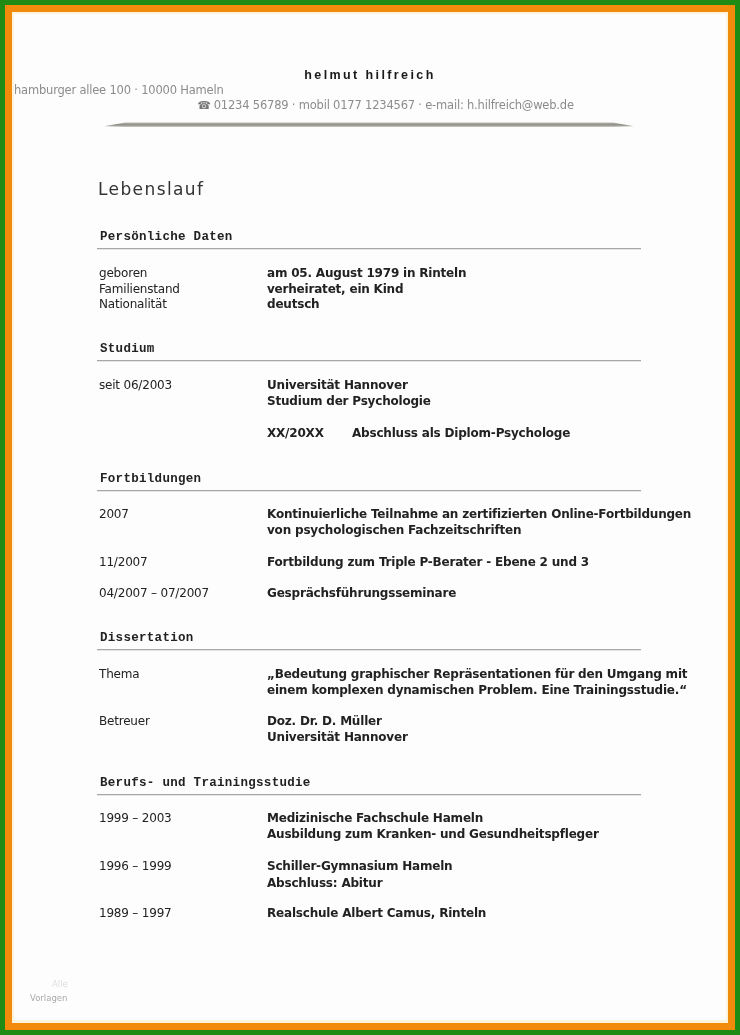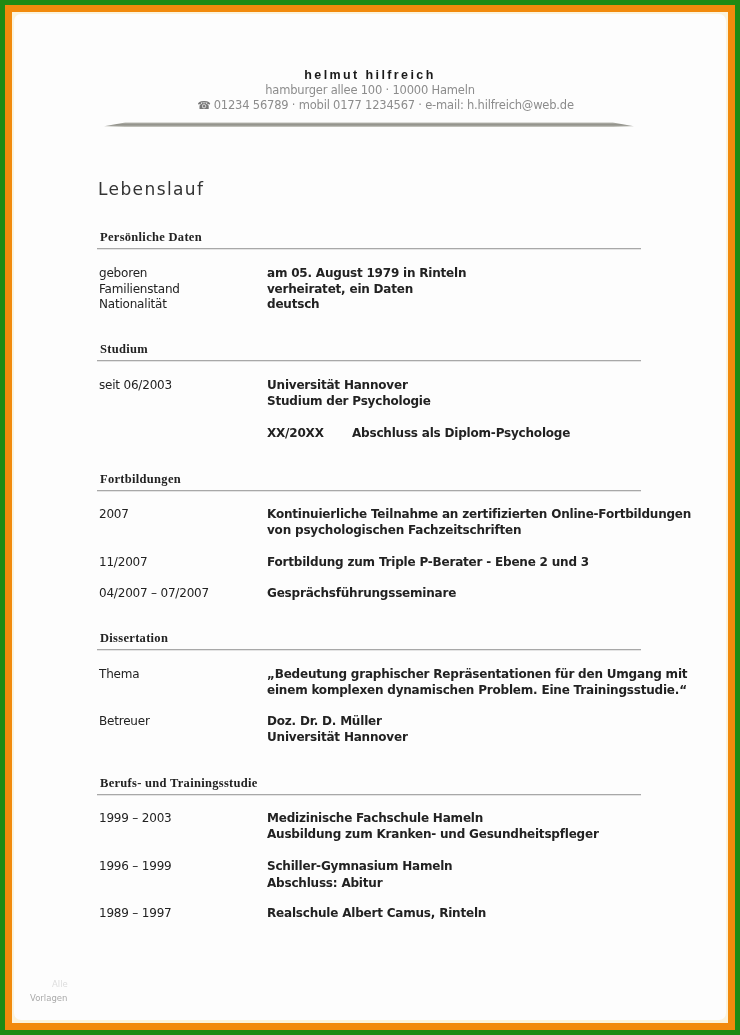--- a/index.html
+++ b/index.html
@@ -13,30 +13,29 @@
       position: absolute; left: 5px; top: 5px; right: 5px; bottom: 5px;
       background: #f28a0c;
     }
     .frame-light {
       position: absolute; left: 12px; top: 12px; right: 12px; bottom: 12px;
       background: #fbf3dc;
     }
     .page {
       position: absolute; left: 14px; top: 14px; right: 14px; bottom: 15px;
       background: #fdfdfd;
-      border-radius: 7px;
     }
     .abs { position: absolute; white-space: nowrap; }
     .name {
       left: 0; right: 0; top: 54px; text-align: center;
       font-family: "Liberation Sans", sans-serif; font-weight: bold;
       font-size: 12.5px; letter-spacing: 2.4px; color: #1a1a1a;
     }
     .addr {
-      left: 0; right: 0; top: 69px; text-align: center;
+      left: 0; right: 0; top: 69px; text-align: left;
       font-size: 11.5px; color: #8c8c8c; letter-spacing: -0.2px;
     }
     .contact {
       left: 0; right: 0; top: 84px; text-align: center;
       font-size: 11.5px; color: #8c8c8c; letter-spacing: -0.2px; margin-left: 31px;
     }
     .contact .phone-icon { color: #777; font-size: 11px; margin-right: 3px; }
     .deco-line {
       position: absolute; left: 90px; width: 530px; top: 108px; height: 5px;
       background: linear-gradient(to bottom, #c7c7c0 0%, #9a9a92 40%, #8f8f88 60%, #cfcfc8 100%);
@@ -46,21 +45,21 @@
       left: 84px; top: 165px; font-size: 17px; color: #333;
       letter-spacing: 1.4px; font-family: "DejaVu Sans", sans-serif;
     }
     .sec-head {
       position: absolute; left: 83px; width: 544px; height: 20px;
       border-bottom: 1px solid #a8a8a8;
       box-shadow: 0 1px 0 #e4e4e4;
     }
     .sec-head span {
       position: absolute; left: 3px; top: 2px;
-      font-family: Liberation Serif, serif; font-weight: bold;
+      font-family: Liberation Mono, monospace; font-weight: bold;
       font-size: 12.5px; color: #222; letter-spacing: 0.3px;
     }
     .lbl, .val {
       position: absolute; font-size: 12px; color: #222;
       line-height: 16px; white-space: nowrap; letter-spacing: -0.2px;
     }
     .lbl { left: 85px; text-align: center; }
     .val { left: 253px; font-weight: bold; }
     .val2 { left: 338px; }
     .watermark {
@@ -84,21 +83,21 @@
   <div class="deco-line"></div>
 
   <div class="abs doc-title">Lebenslauf</div>
 
   <div class="sec-head" style="top:214px">
     <span>Persönliche Daten</span>
   </div>
   <div class="lbl" style="top:251px">geboren</div>
   <div class="val" style="top:251px">am 05. August 1979 in Rinteln</div>
   <div class="lbl" style="top:267px">Familienstand</div>
-  <div class="val" style="top:267px">verheiratet, ein Daten</div>
+  <div class="val" style="top:267px">verheiratet, ein Kind</div>
   <div class="lbl" style="top:282px">Nationalität</div>
   <div class="val" style="top:282px">deutsch</div>
 
   <div class="sec-head" style="top:326px">
     <span>Studium</span>
   </div>
   <div class="lbl" style="top:363px">seit 06/2003</div>
   <div class="val" style="top:363px">Universität Hannover</div>
   <div class="val" style="top:379px">Studium der Psychologie</div>
   <div class="val" style="top:411px">XX/20XX</div>

